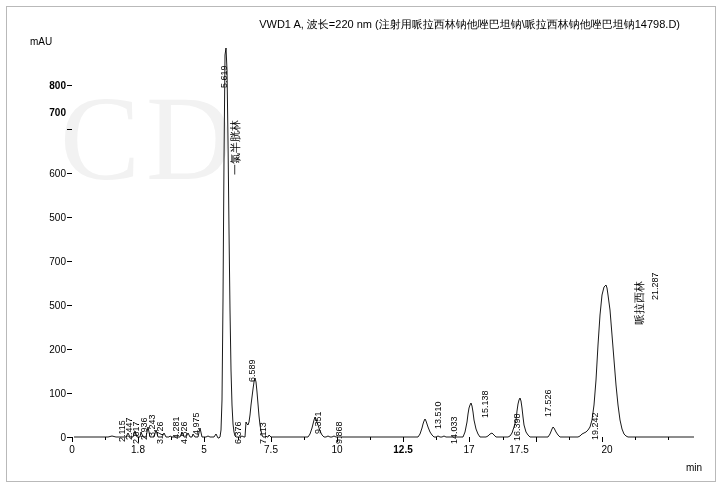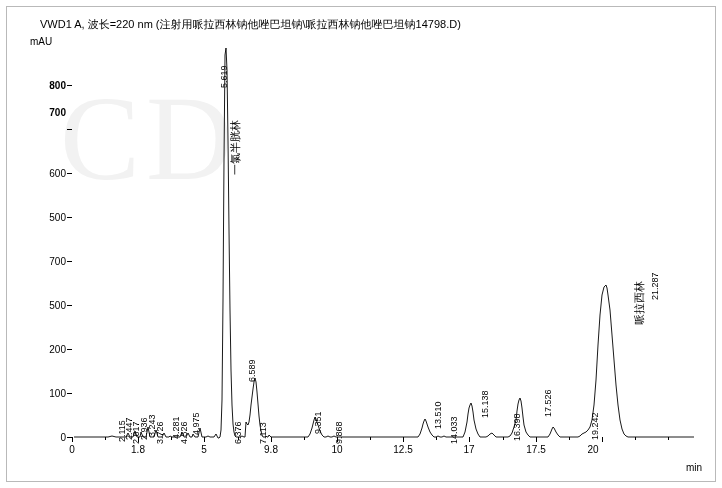--- a/index.html
+++ b/index.html
@@ -31,21 +31,21 @@
     background: #ffffff;
   }
   .title-bar {
     position: absolute;
     left: 40px;
     top: 14px;
     width: 640px;
     height: 20px;
     font-size: 11px;
     color: #000000;
-    text-align: left;
+    text-align: right;
     line-height: 20px;
     white-space: nowrap;
     overflow: hidden;
   }
   .y-unit {
     position: absolute;
     left: 30px;
     top: 36px;
     font-size: 10px;
     color: #000000;
@@ -158,36 +158,36 @@
   <div class="xtick-mark" style="left:72px; top:437px;"></div>
   <div class="xtick-label" style="left:57px; top:444px;">0</div>
 
   <div class="xtick-mark" style="left:138px; top:437px;"></div>
   <div class="xtick-label" style="left:123px; top:444px;">1.8</div>
 
   <div class="xtick-mark" style="left:204px; top:437px;"></div>
   <div class="xtick-label" style="left:189px; top:444px;">5</div>
 
   <div class="xtick-mark" style="left:271px; top:437px;"></div>
-  <div class="xtick-label" style="left:256px; top:444px;">9.8</div>
+  <div class="xtick-label" style="left:256px; top:444px;">7.5</div>
 
   <div class="xtick-mark" style="left:337px; top:437px;"></div>
   <div class="xtick-label" style="left:322px; top:444px;">10</div>
 
   <div class="xtick-mark" style="left:403px; top:437px;"></div>
-  <div class="xtick-label" style="left:388px; top:444px;">12.5</div>
+  <div class="xtick-label" style="left:388px; top:444px;font-weight:bold;">12.5</div>
 
   <div class="xtick-mark" style="left:469px; top:437px;"></div>
   <div class="xtick-label" style="left:454px; top:444px;">17</div>
 
   <div class="xtick-mark" style="left:536px; top:437px;"></div>
-  <div class="xtick-label" style="left:521px; top:444px;">17.5</div>
+  <div class="xtick-label" style="left:504px; top:444px;">17.5</div>
 
   <div class="xtick-mark" style="left:602px; top:437px;"></div>
-  <div class="xtick-label" style="left:578px; top:444px;">20</div>
+  <div class="xtick-label" style="left:592px; top:444px;">20</div>
 
   <div class="xtick-minor" style="left:105px; top:437px;"></div>
   <div class="xtick-minor" style="left:171px; top:437px;"></div>
   <div class="xtick-minor" style="left:238px; top:437px;"></div>
   <div class="xtick-minor" style="left:304px; top:437px;"></div>
   <div class="xtick-minor" style="left:370px; top:437px;"></div>
   <div class="xtick-minor" style="left:436px; top:437px;"></div>
   <div class="xtick-minor" style="left:503px; top:437px;"></div>
   <div class="xtick-minor" style="left:569px; top:437px;"></div>
   <div class="xtick-minor" style="left:635px; top:437px;"></div>

